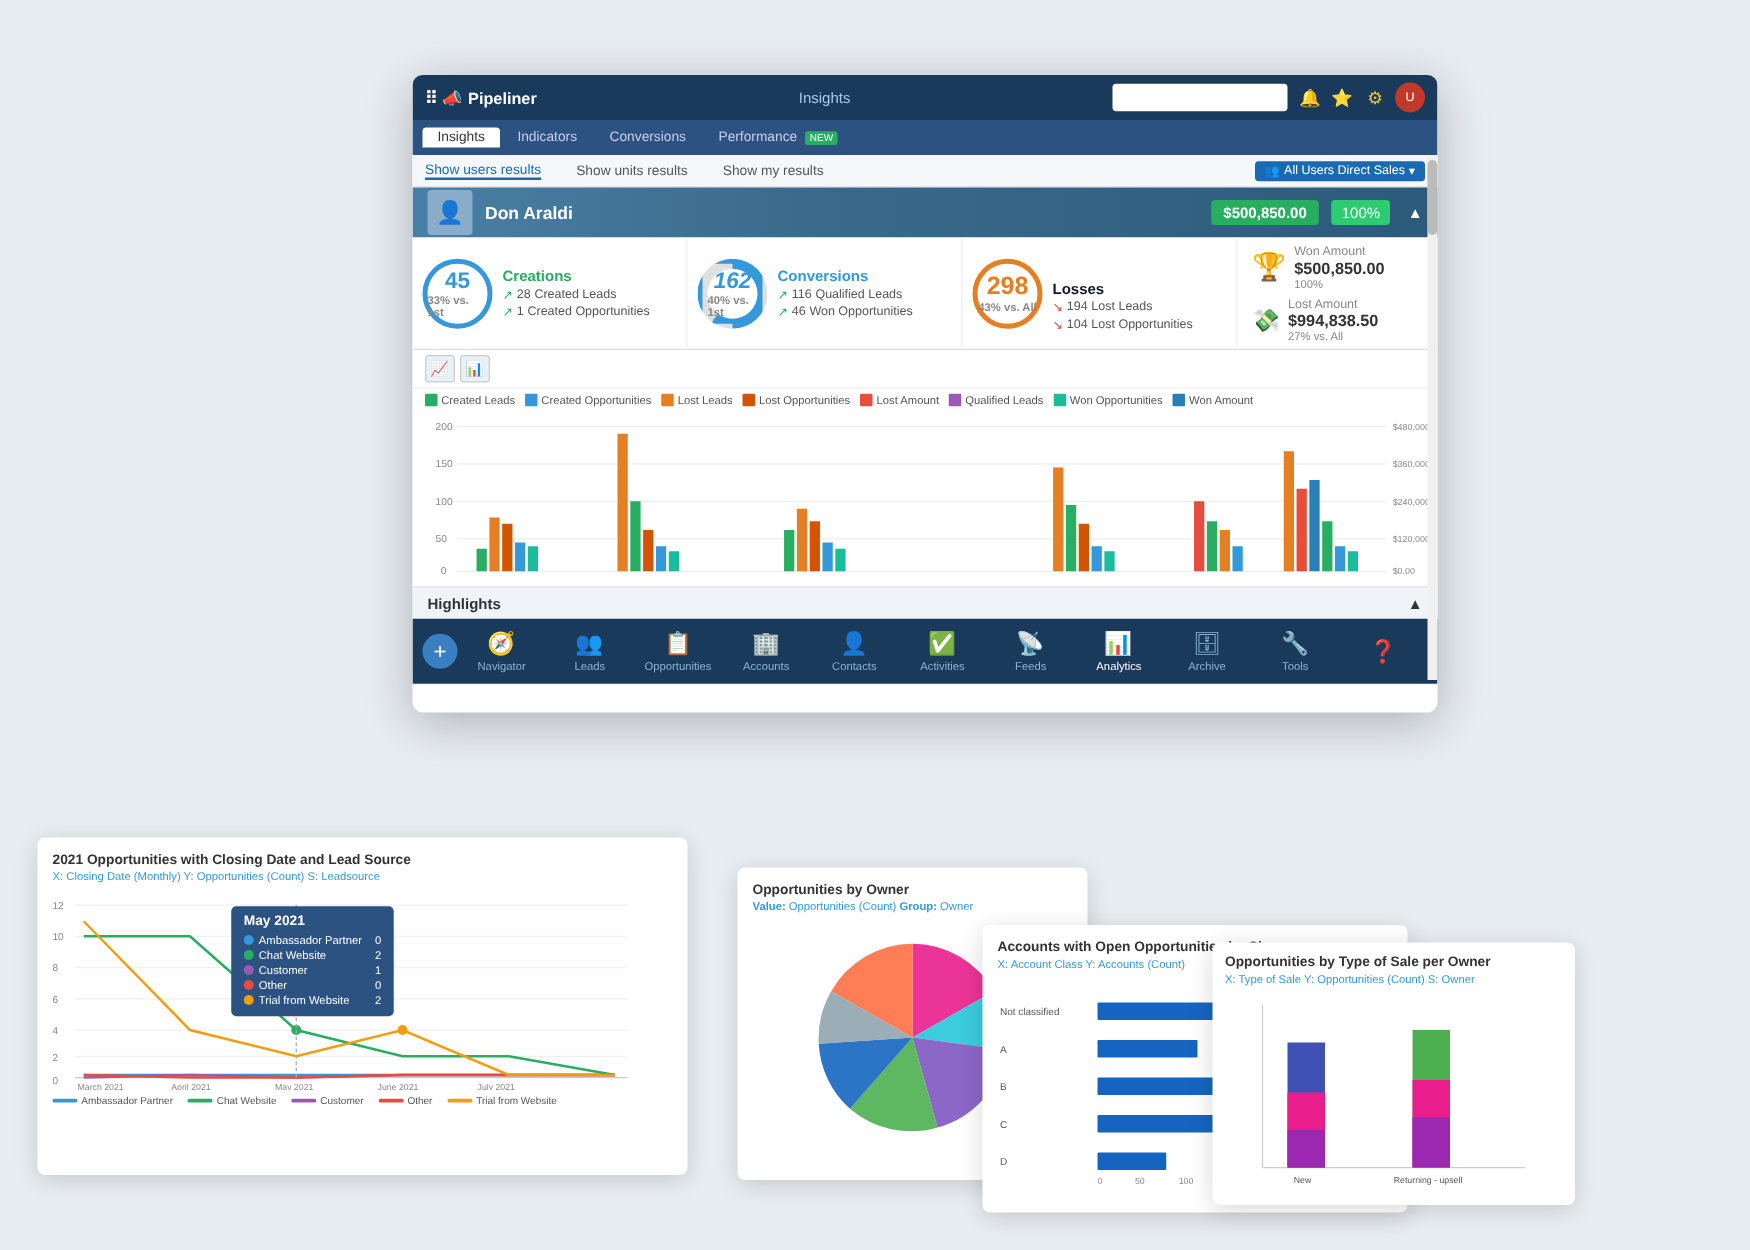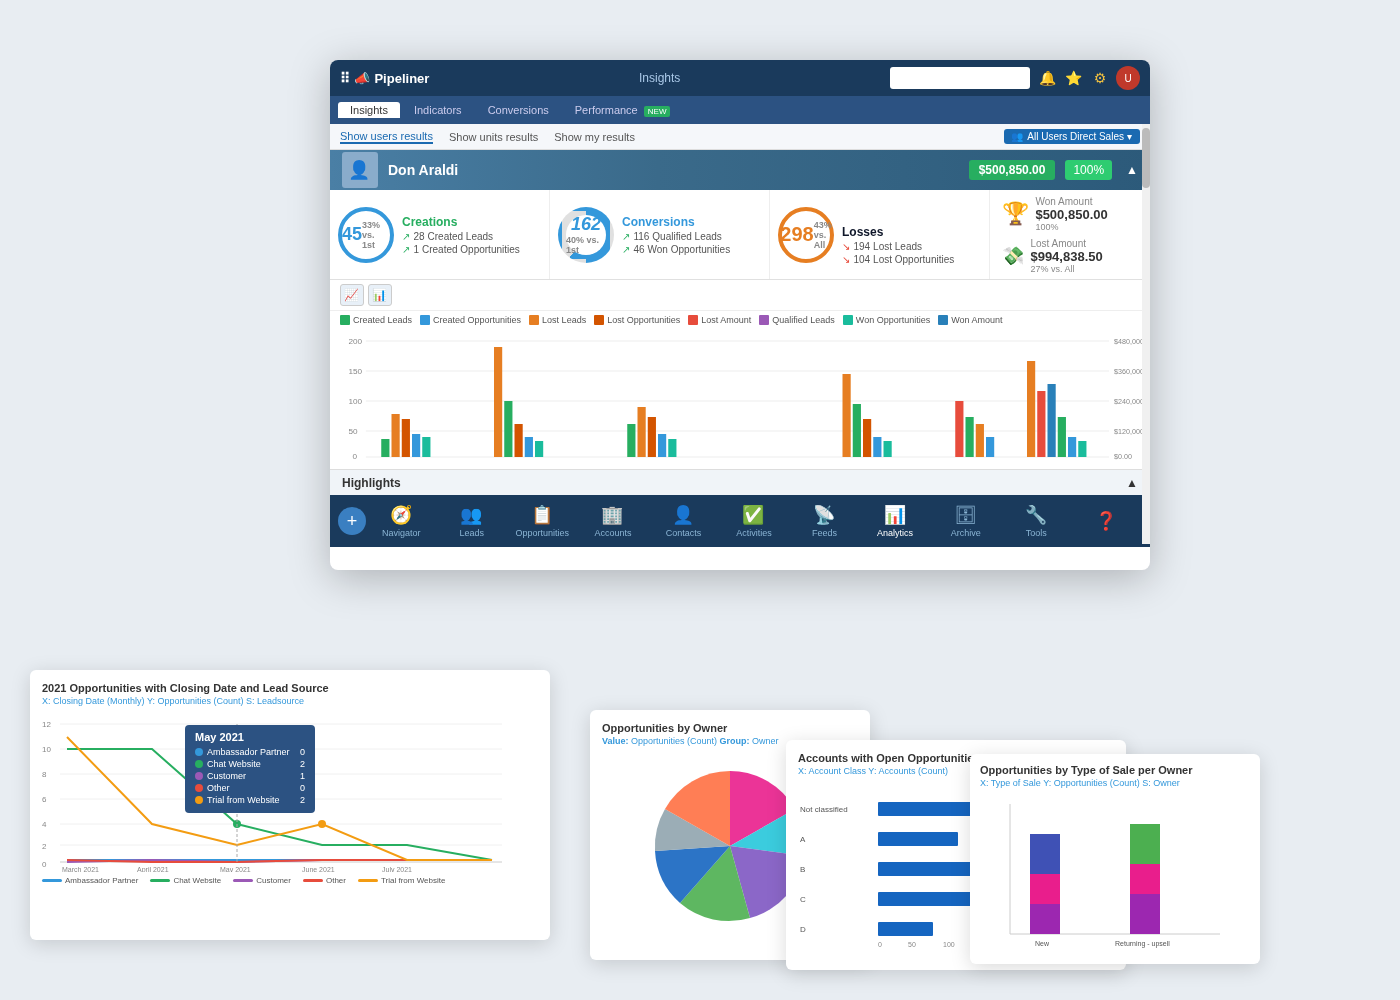--- a/index.html
+++ b/index.html
@@ -109,21 +109,21 @@
       margin-left: 3px;
     }
 
     
     .sub-nav {
       background: #f5f7fa;
       display: flex;
       align-items: center;
       height: 26px;
       padding: 0 10px;
-      gap: 16px;
+      gap: 28px;
       border-bottom: 1px solid #ddd;
     }
     .sub-nav-item {
       font-size: 11px;
       color: #555;
       cursor: pointer;
     }
     .sub-nav-item.active {
       color: #1a6ab1;
       border-bottom: 2px solid #1a6ab1;
@@ -202,21 +202,21 @@
       gap: 8px;
       border-right: 1px solid #eee;
     }
     .stat-circle {
       width: 56px;
       height: 56px;
       border-radius: 50%;
       display: flex;
       align-items: center;
       justify-content: center;
-      flex-direction: row;
+      flex-direction: column;
       font-size: 20px;
       font-weight: bold;
       position: relative;
     }
     .stat-circle.creations {
       border: 4px solid #3498db;
       color: #3498db;
     }
     .stat-circle.conversions {
       border: 4px solid #3498db;
@@ -403,21 +403,21 @@
       height: 270px;
       background: #fff;
       border-radius: 6px;
       box-shadow: 0 4px 20px rgba(0,0,0,0.15);
       padding: 12px;
       overflow: hidden;
     }
 
     .chart-panel-2 {
       position: absolute;
-      bottom: 40px;
+      bottom: 56px;
       left: 590px;
       width: 280px;
       height: 250px;
       background: #fff;
       border-radius: 6px;
       box-shadow: 0 4px 20px rgba(0,0,0,0.15);
       padding: 12px;
       overflow: hidden;
     }
 

